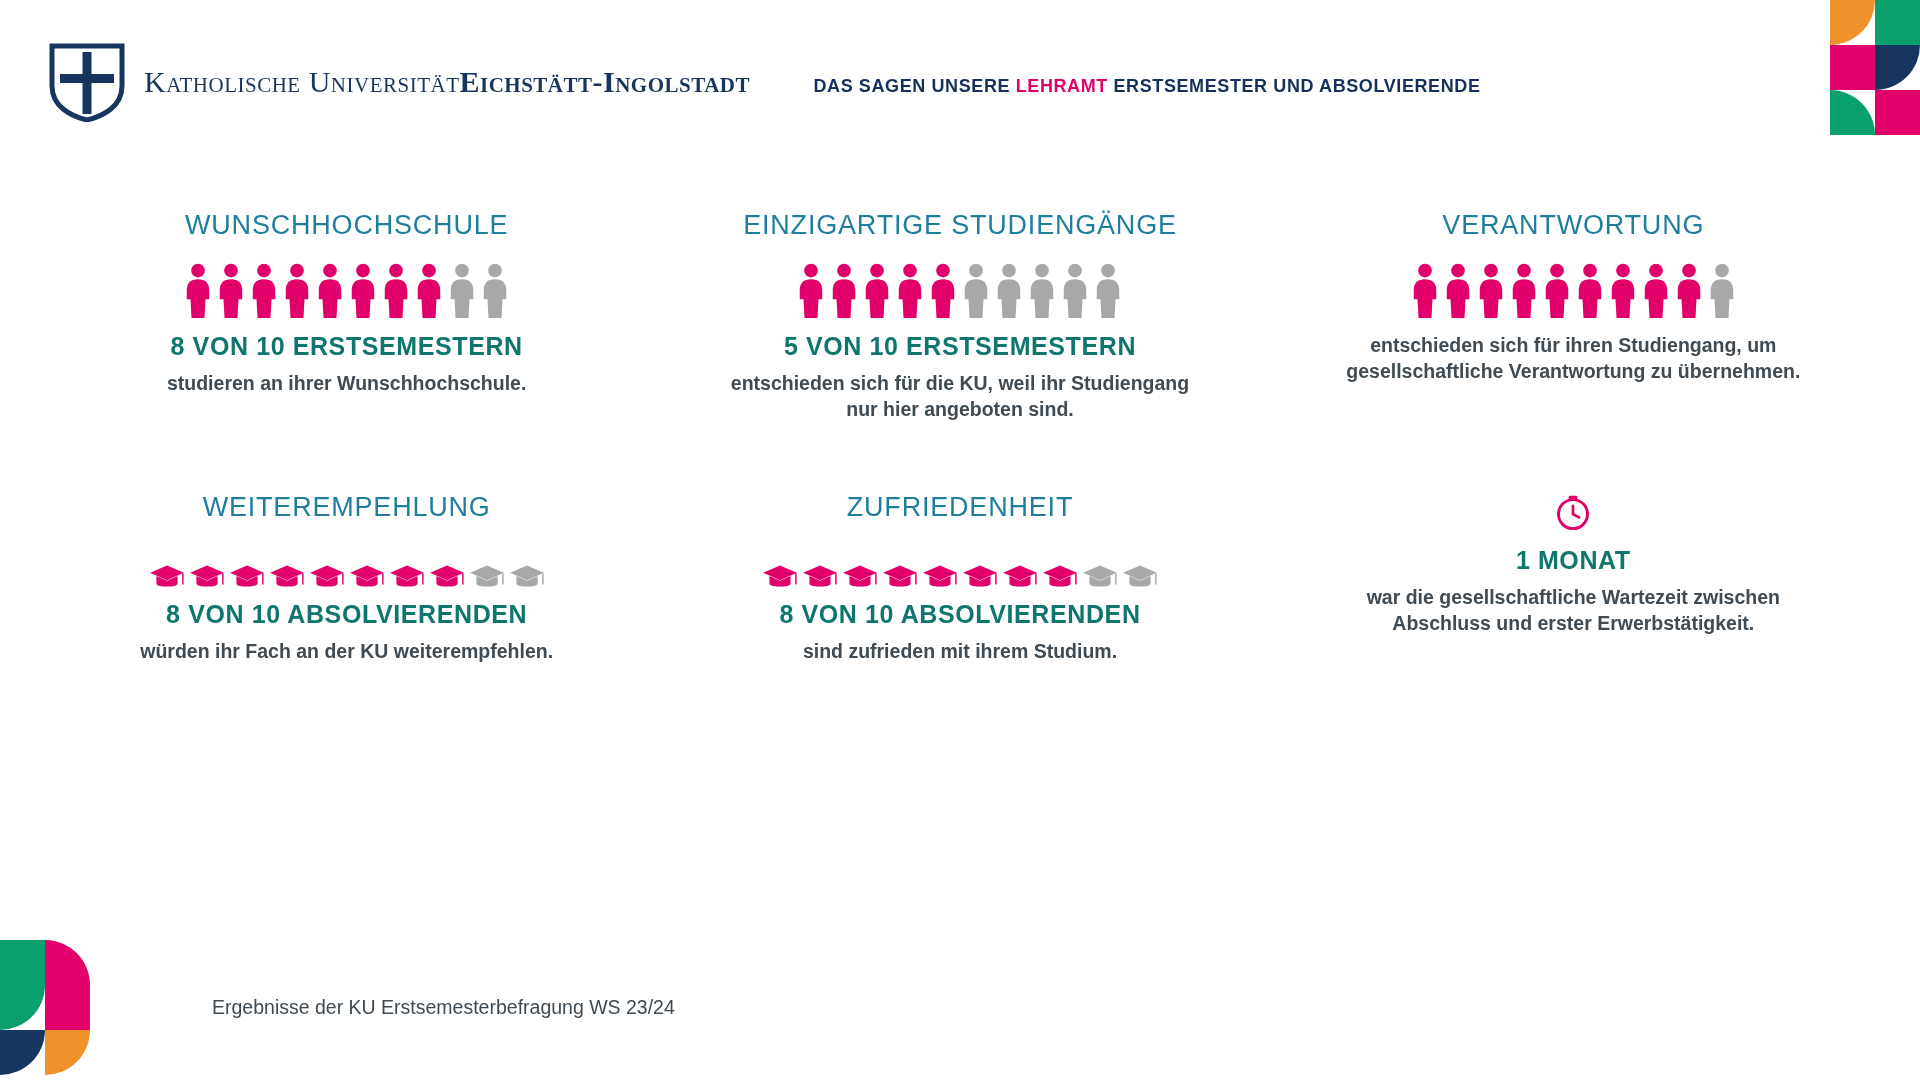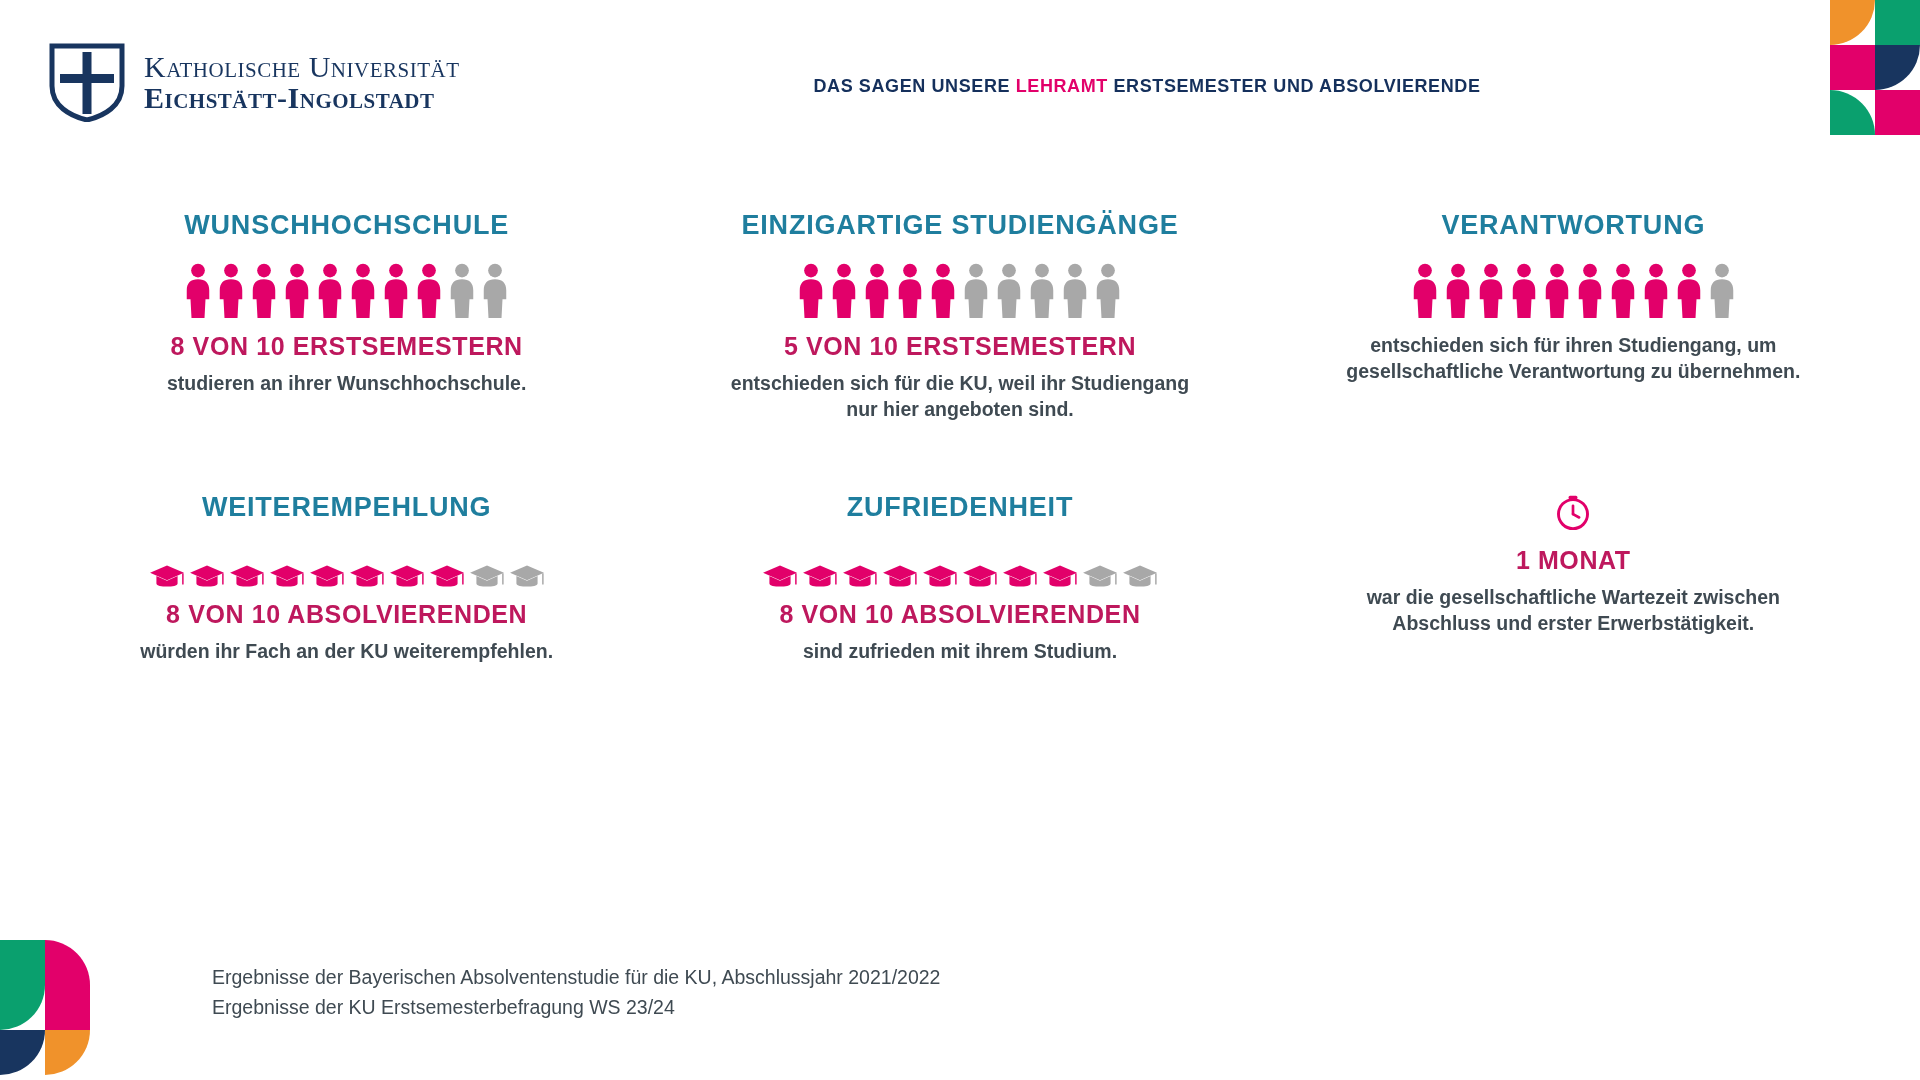--- a/index.html
+++ b/index.html
@@ -13,21 +13,21 @@
 
   
   .header {
     position: absolute; top: 28px; left: 0; width: 1920px; height: 110px;
   }
   .logo-wrap {
     position: absolute; left: 48px; top: 14px;
     display: flex; align-items: center; gap: 18px;
   }
   .logo-mark { width: 78px; height: 80px; }
-  .logo-text { display: flex; flex-direction: column; line-height: 1.04; }
+  .logo-text { display: flex; flex-direction: row; line-height: 1.04; }
   .logo-line1 {
     font-family: "Liberation Serif", serif;
     font-size: 30px; letter-spacing: 0.5px; color: #18355f;
     font-variant: small-caps; font-weight: 400;
   }
   .logo-line2 {
     font-family: "Liberation Serif", serif;
     font-size: 30px; letter-spacing: 0.5px; color: #18355f;
     font-variant: small-caps; font-weight: 700;
   }
@@ -43,31 +43,31 @@
   .decor-bl { position: absolute; left: 0; bottom: 0; width: 170px; height: 160px; }
 
   
   .grid {
     position: absolute; top: 210px; left: 40px; width: 1840px;
     display: grid; grid-template-columns: repeat(3, 1fr);
     row-gap: 60px;
   }
   .cell { text-align: center; padding: 0 24px; }
   .cell-title {
-    color: #1f7e9e; font-size: 27px; font-weight: bold;
+    color: #1f7e9e; font-size: 27px; font-weight: normal;
     letter-spacing: 0.8px; line-height: 1.18; margin-bottom: 18px;
     text-transform: uppercase;
   }
   .icons-row {
     display: flex; justify-content: center; align-items: flex-end;
     gap: 3px; height: 58px; margin-bottom: 14px;
   }
   .icons-row.caps { gap: 4px; height: 42px; margin-bottom: 12px;}
   .stat-big {
-    color: #be185d; font-size: 25px; font-weight: bold;
+    color: #0f766e; font-size: 25px; font-weight: bold;
     letter-spacing: 0.6px; margin-bottom: 9px;
   }
   .stat-desc {
     color: #3f4a52; font-size: 19.5px; font-weight: bold;
     line-height: 1.36; max-width: 470px; margin: 9px auto;
   }
   .row2 .cell-title { margin-bottom: 22px; }
 
   
   .clock-wrap { display:flex; justify-content:center; align-items:center; height: 42px; margin-bottom: 12px;}
@@ -396,17 +396,16 @@
     <path d="M0 65 h45 v45 H0 z" fill="#ffffff"></path>
     <path d="M45 65 a45 45 0 0 1 -45 45 V65 z" fill="#0aa06e"></path>
     <rect x="45" y="65" width="45" height="45" fill="#e2006a"></rect>
     <path d="M0 110 h45 v45 H0 z" fill="#ffffff"></path>
     <path d="M45 110 a45 45 0 0 1 -45 45 v-45 z" fill="#18355f"></path>
     <path d="M45 110 h45 v45 h-45 z" fill="#ffffff"></path>
     <path d="M90 110 a45 45 0 0 1 -45 45 v-45 z" fill="#f0922b"></path>
   </svg>
 
   <div class="footnote">
-    <div>Ergebnisse der Bayerischen Absolventenstudie für die KU, Abschlussjahr 2021/2022</div>
     <div>Ergebnisse der KU Erstsemesterbefragung WS 23/24</div>
   </div>
 
 </div>
 
 </body></html>

